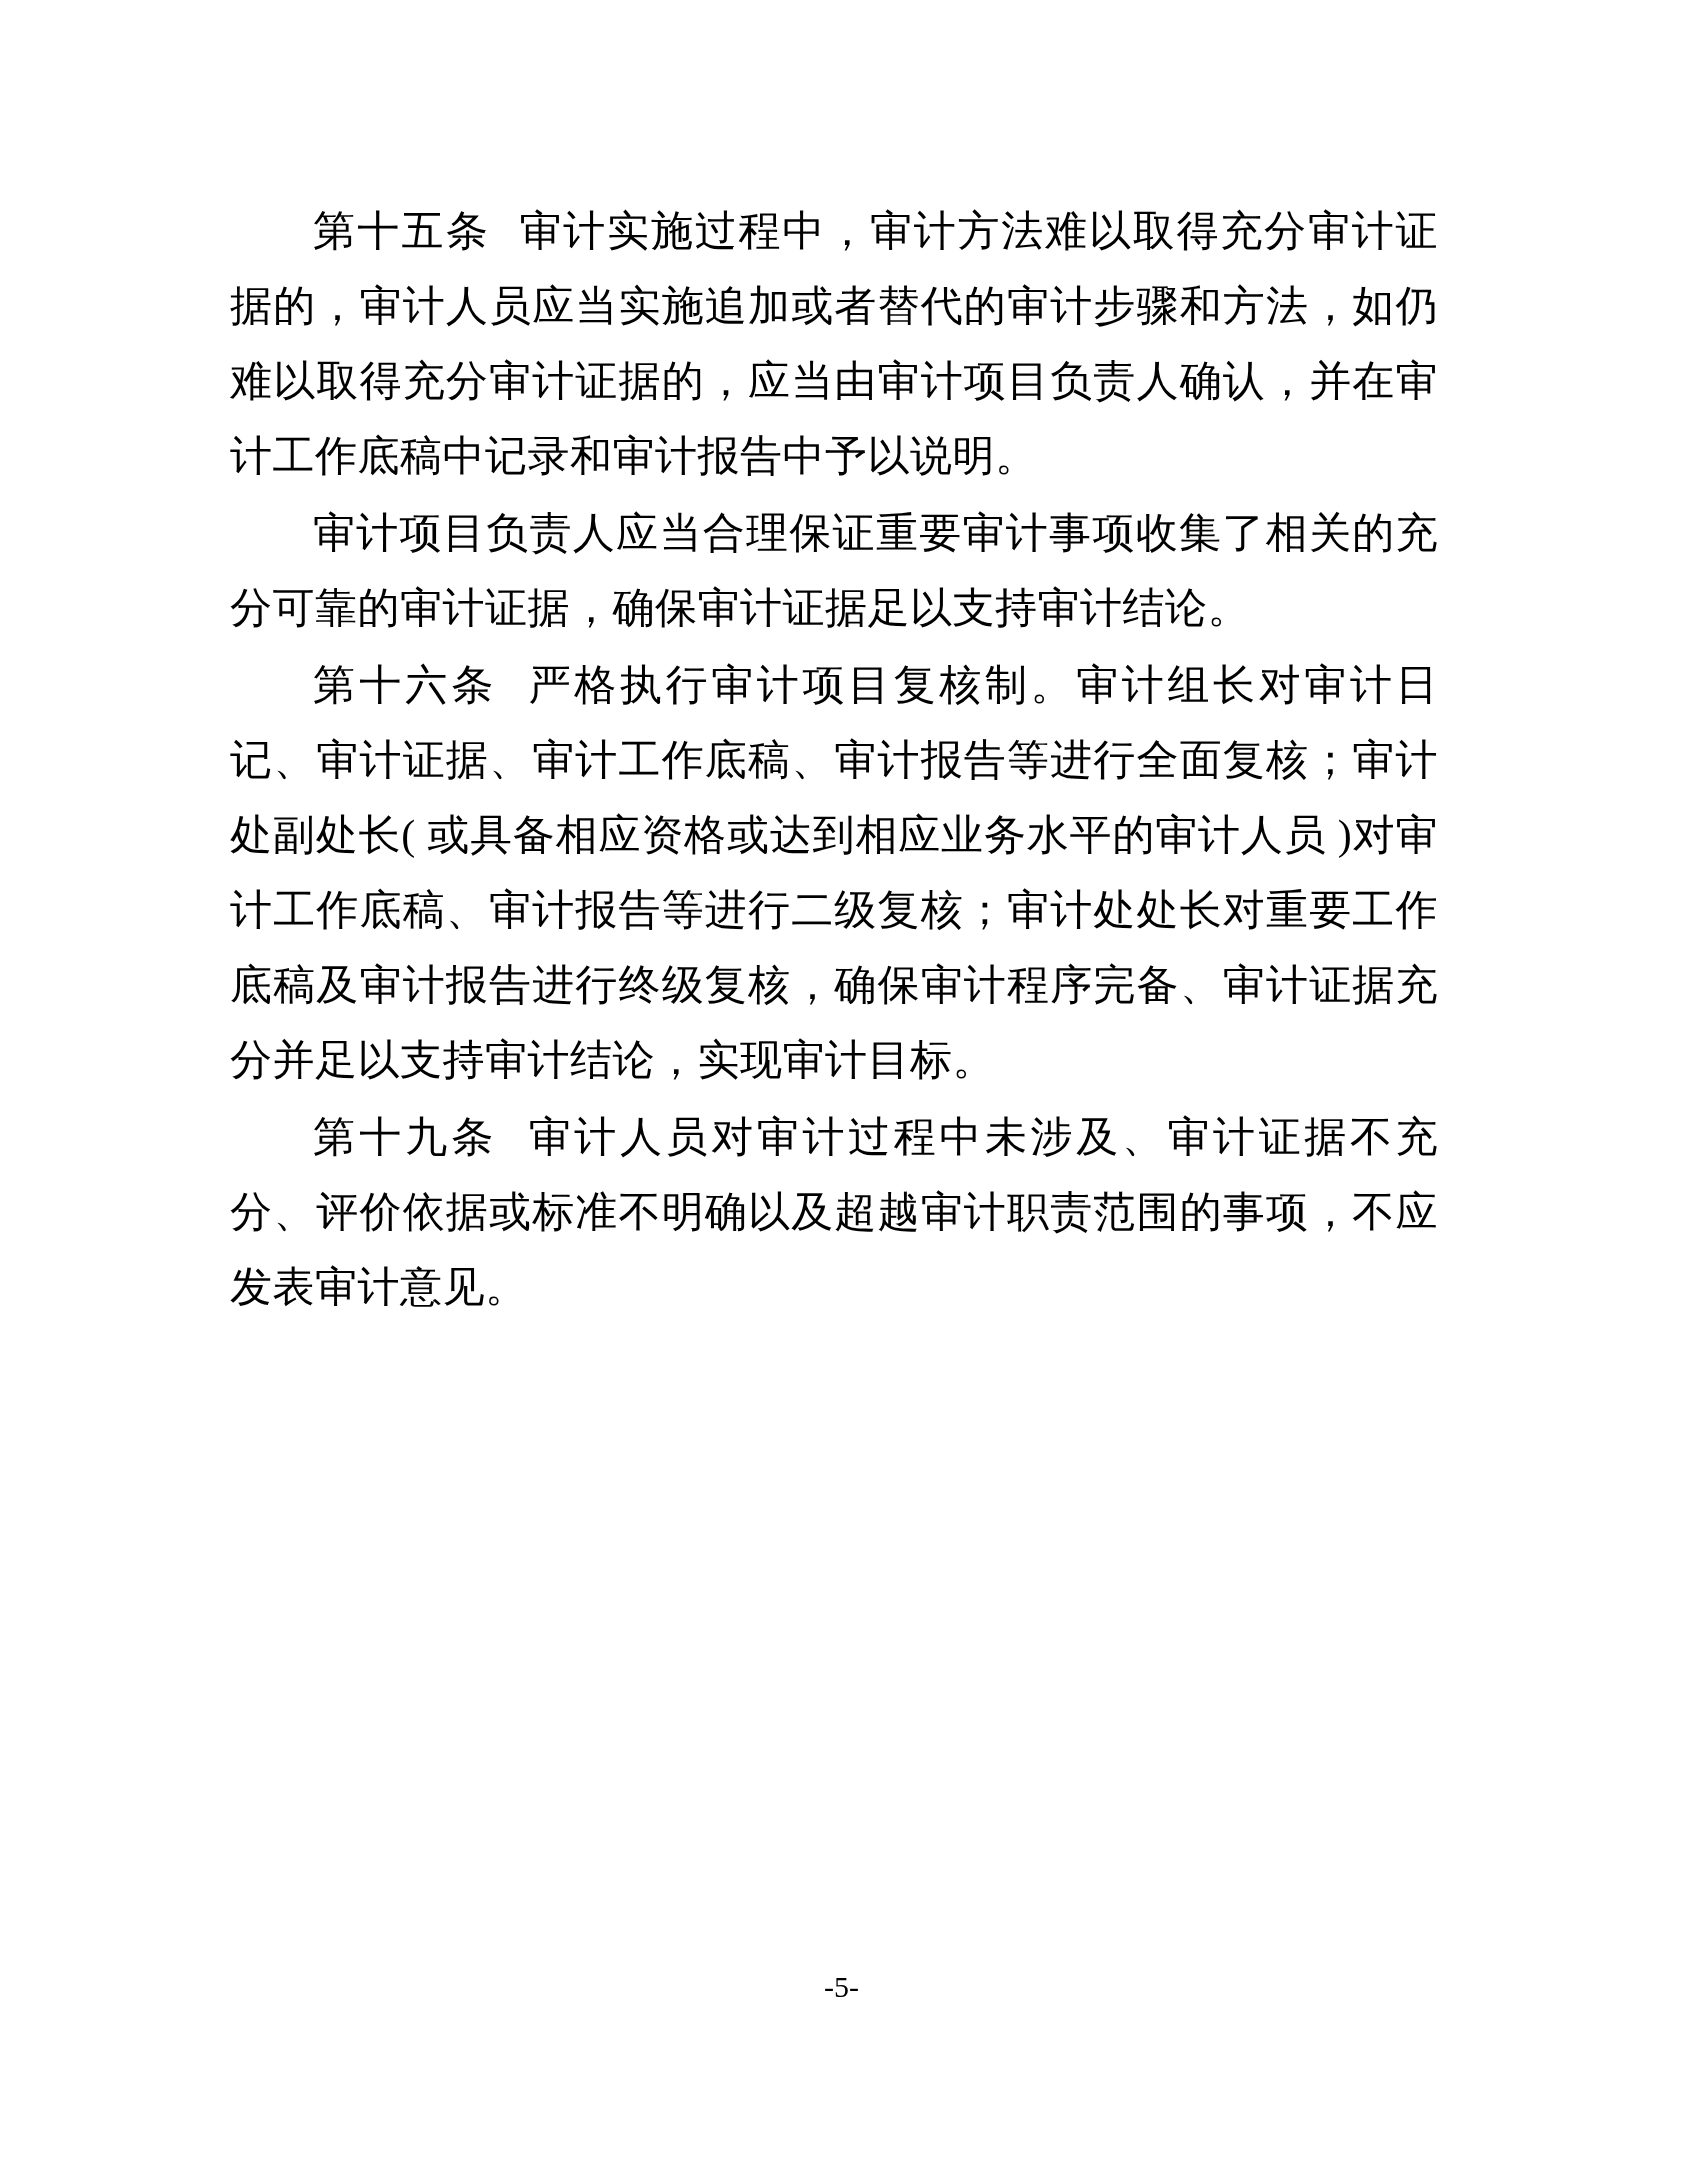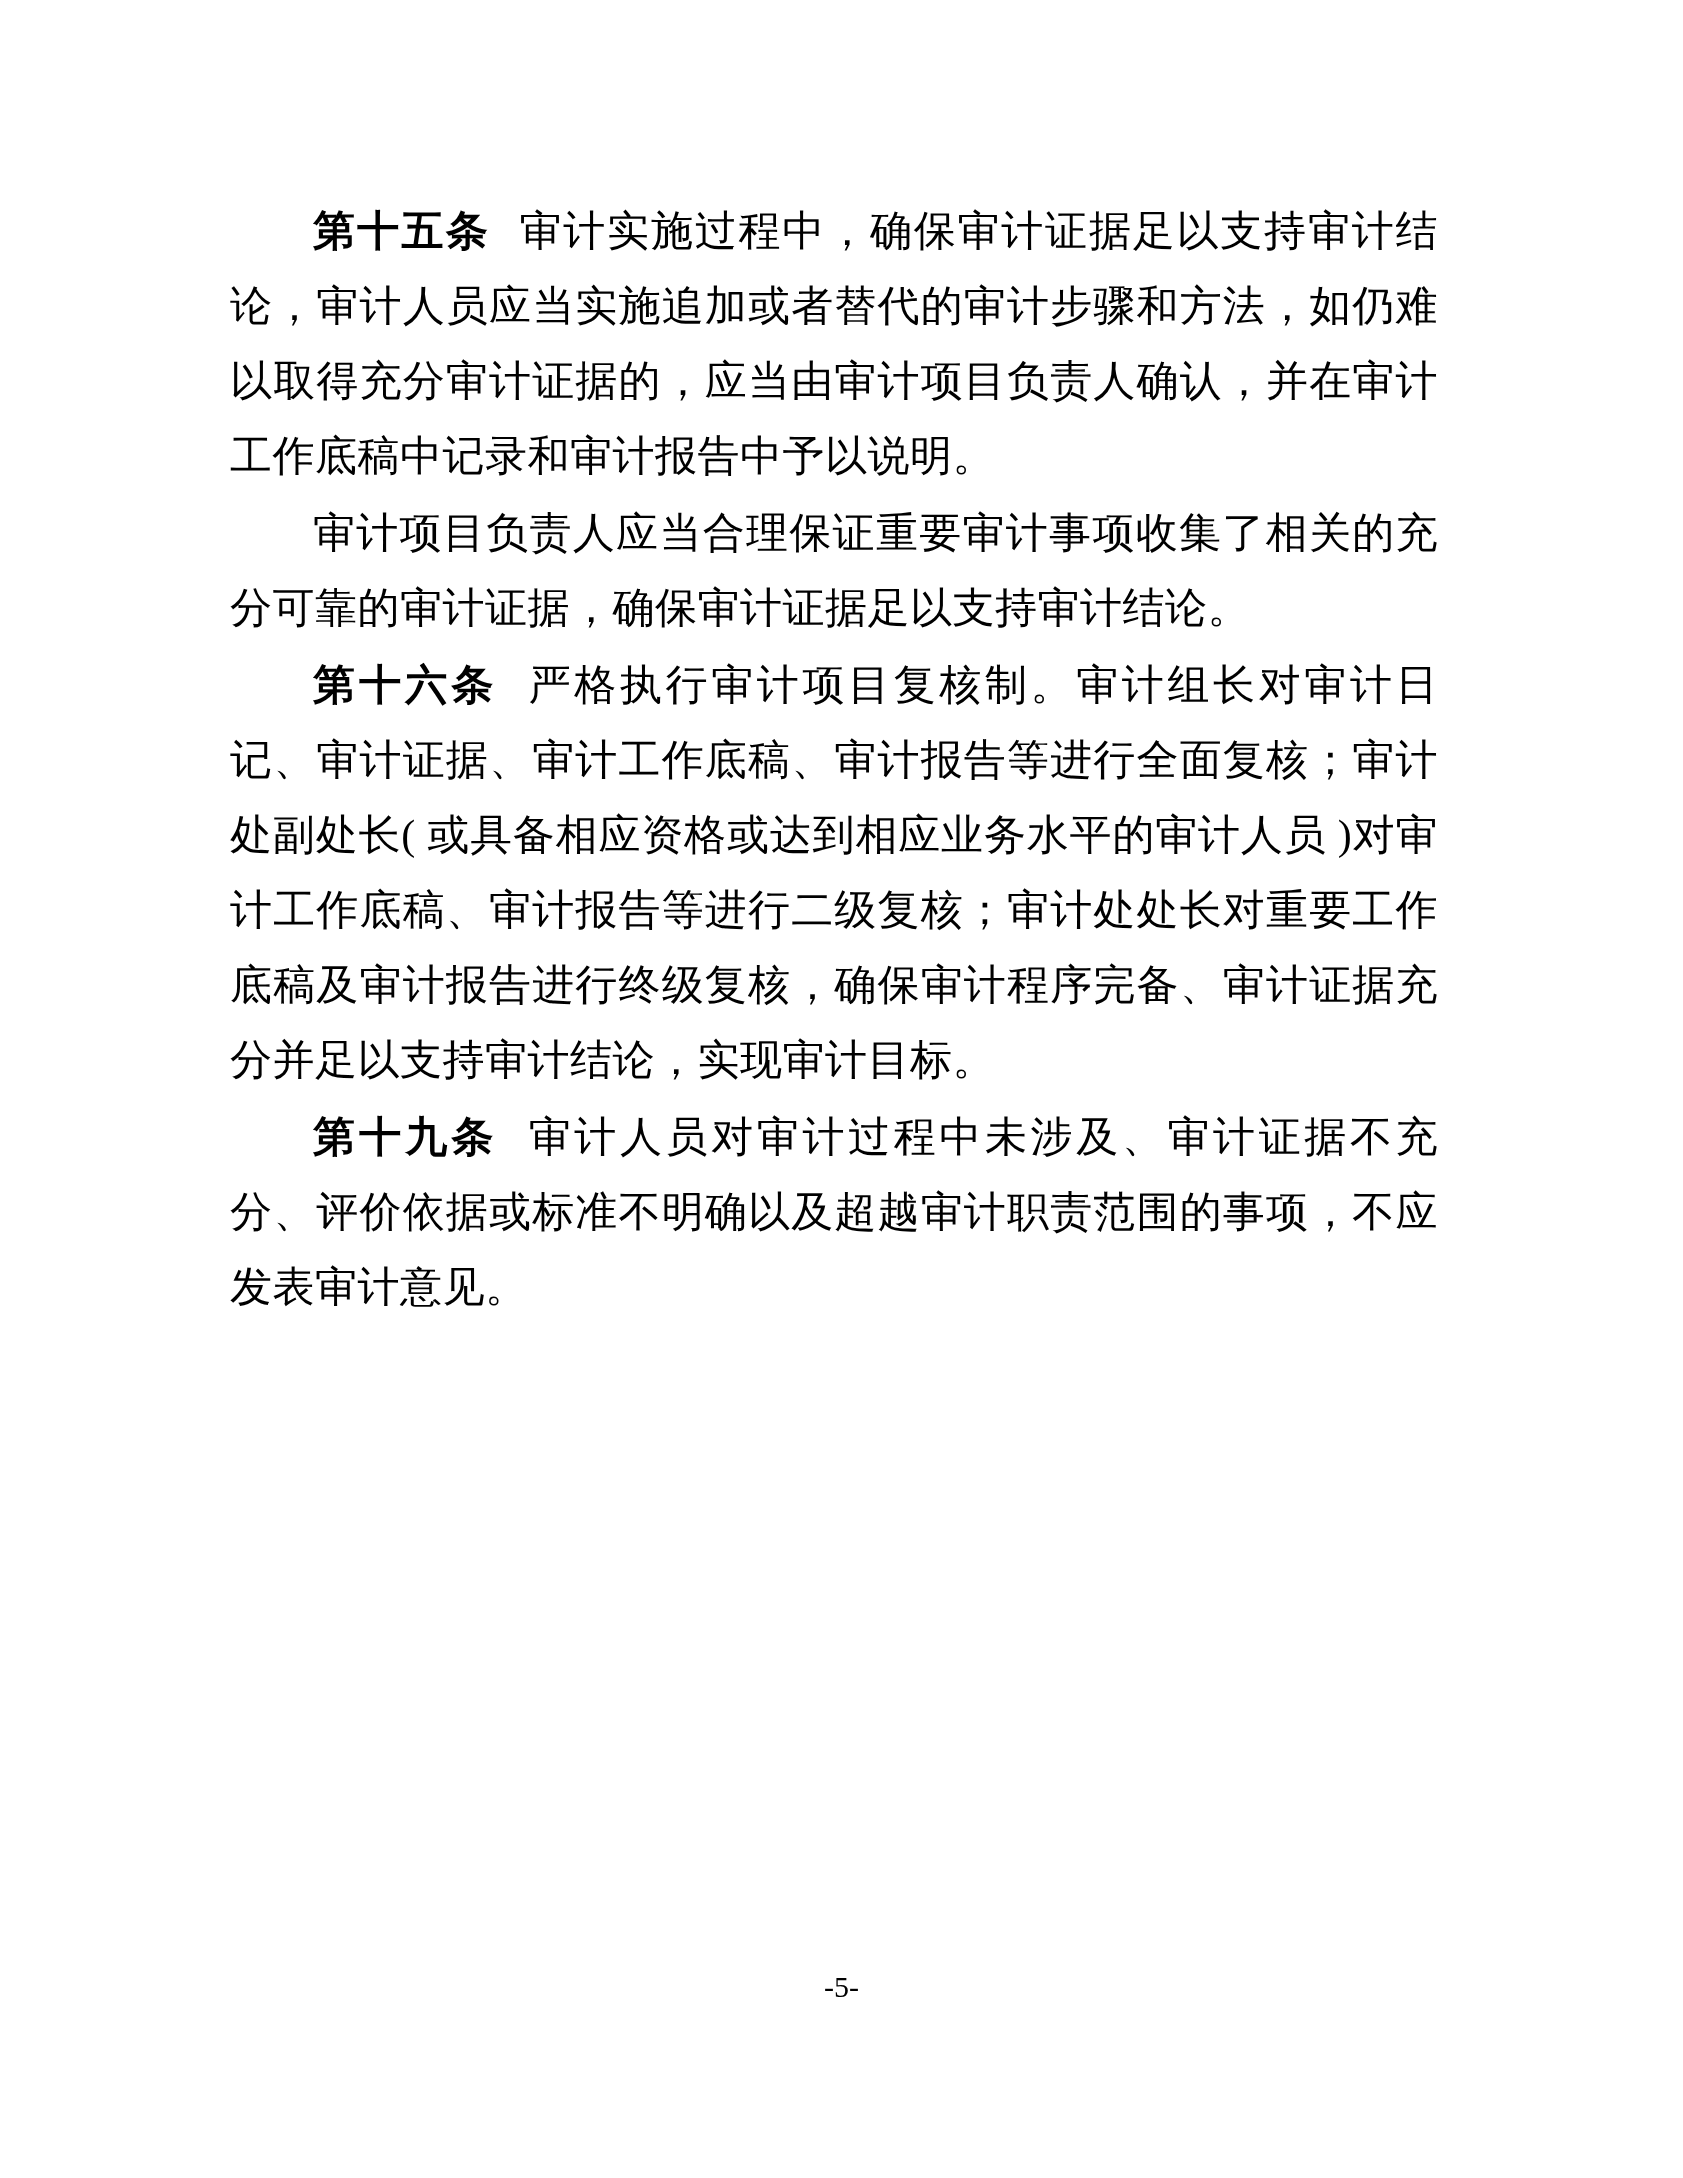--- a/index.html
+++ b/index.html
@@ -34,21 +34,21 @@
     line-height: 75px;
     text-align: justify;
     text-justify: inter-ideograph;
     margin: 0 0 2px 0;
     letter-spacing: 0.5px;
   }
   .para.indent {
     text-indent: 83px;
   }
   .label {
-    font-weight: bold;
+    font-weight: normal;
     letter-spacing: 1px;
   }
   .gap {
     display: inline-block;
     width: 28px;
   }
   .footer {
     position: absolute;
     left: 0;
     top: 1970px;
@@ -57,21 +57,21 @@
     font-size: 30px;
     font-family: "Liberation Serif", serif;
   }
 </style>
 </head>
 <body>
 
 <div class="page">
   <div class="content">
 
-    <p class="para indent"><span class="label">第十五条</span><span class="gap"></span><span>审计实施过程中，确保审计证据足以支持审计结论，审计人员应当实施追加或者替代的审计步骤和方法，如仍难以取得充分审计证据的，应当由审计项目负责人确认，并在审计工作底稿中记录和审计报告中予以说明。</span></p>
+    <p class="para indent"><span class="label">第十五条</span><span class="gap"></span><span>审计实施过程中，审计方法难以取得充分审计证据的，审计人员应当实施追加或者替代的审计步骤和方法，如仍难以取得充分审计证据的，应当由审计项目负责人确认，并在审计工作底稿中记录和审计报告中予以说明。</span></p>
 
 
     <p class="para indent"><span>审计项目负责人应当合理保证重要审计事项收集了相关的充分可靠的审计证据，确保审计证据足以支持审计结论。</span></p>
 
 
     <p class="para indent"><span class="label">第十六条</span><span class="gap"></span><span>严格执行审计项目复核制。审计组长对审计日记、审计证据、审计工作底稿、审计报告等进行全面复核；审计处副处长( 或具备相应资格或达到相应业务水平的审计人员 )对审计工作底稿、审计报告等进行二级复核；审计处处长对重要工作底稿及审计报告进行终级复核，确保审计程序完备、审计证据充分并足以支持审计结论，实现审计目标。</span></p>
 
     <p class="para indent"><span class="label">第十九条</span><span class="gap"></span><span>审计人员对审计过程中未涉及、审计证据不充分、评价依据或标准不明确以及超越审计职责范围的事项，不应发表审计意见。</span></p>
 
 

